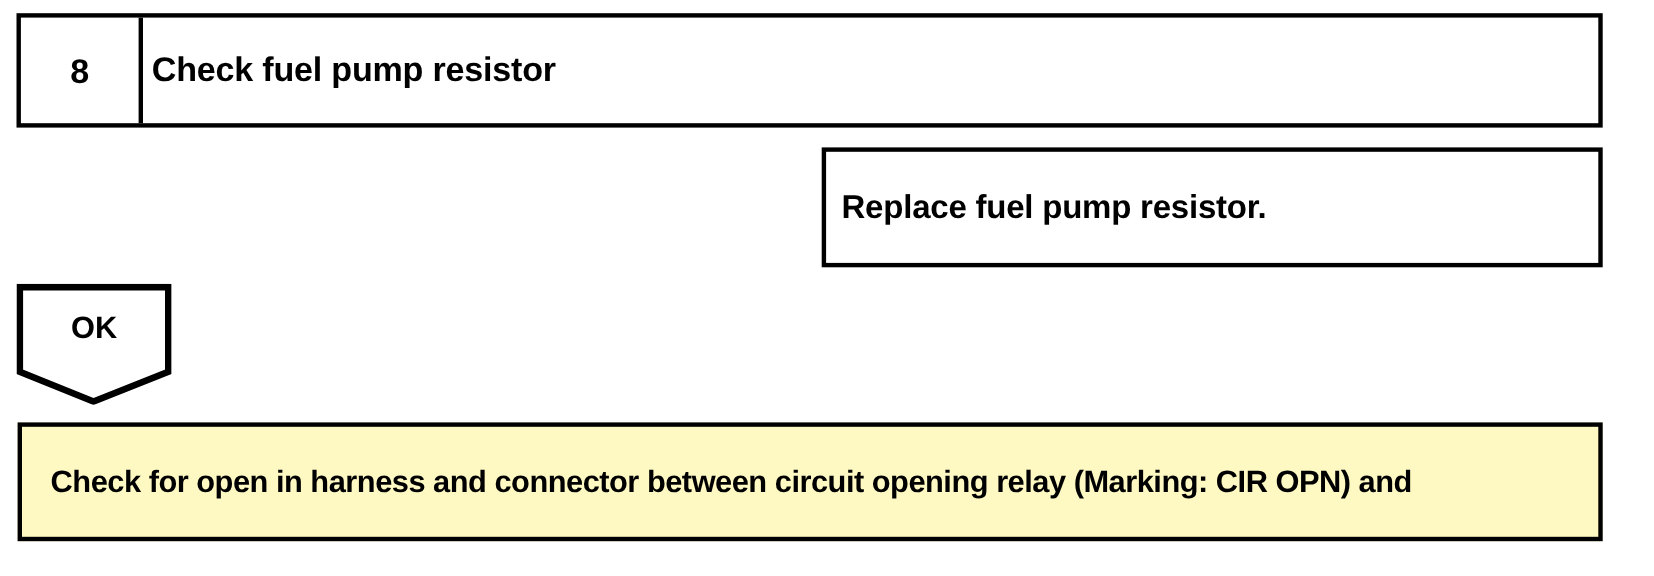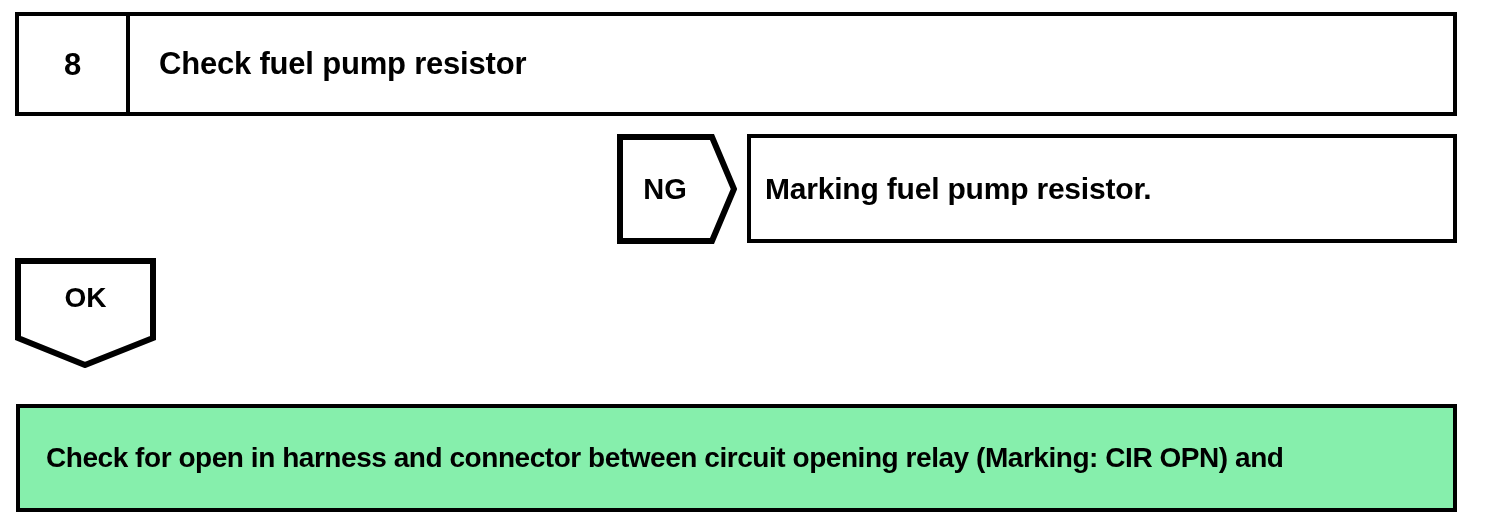--- a/index.html
+++ b/index.html
@@ -42,21 +42,21 @@
   .step-number {
     font-size: 31px;
     font-weight: bold;
     color: #000000;
     line-height: 1;
   }
   .step-title-cell {
     flex: 1 1 auto;
     display: flex;
     align-items: center;
-    padding-left: 29px;
+    padding-left: 8px;
     box-sizing: border-box;
   }
   .step-title {
     font-size: 31px;
     font-weight: bold;
     color: #000000;
     line-height: 1.1;
     letter-spacing: -0.2px;
   }
 
@@ -135,26 +135,26 @@
     font-size: 28px;
     font-weight: bold;
     color: #000000;
     pointer-events: none;
   }
 
   
   .result-box {
     position: absolute;
     left: 16px;
-    top: 404px;
+    top: 384px;
     width: 1441px;
     height: 108px;
     border: 4px solid #000000;
     box-sizing: border-box;
-    background: #86efac;
+    background: #fef9c3;
     display: flex;
     flex-direction: column;
     justify-content: center;
     padding-left: 26px;
   }
   .result-line {
     font-size: 28px;
     font-weight: bold;
     color: #000000;
     line-height: 1.17;
@@ -169,29 +169,23 @@
 
   <div class="step-row">
     <div class="step-number-cell">
       <span class="step-number">8</span>
     </div>
     <div class="step-title-cell">
       <span class="step-title">Check fuel pump resistor</span>
     </div>
   </div>
 
-  <div class="ng-arrow">
-    <svg viewBox="0 0 120 110" xmlns="http://www.w3.org/2000/svg">
-      <polygon points="3,3 95,3 117,55 95,107 3,107" fill="#ffffff" stroke="#000000" stroke-width="6" stroke-linejoin="miter"></polygon>
-    </svg>
-    <span class="ng-label">NG</span>
-  </div>
 
   <div class="replace-box">
-    <span class="replace-text">Marking fuel pump resistor.</span>
+    <span class="replace-text">Replace fuel pump resistor.</span>
   </div>
 
   <div class="ok-arrow">
     <svg viewBox="0 0 141 110" xmlns="http://www.w3.org/2000/svg">
       <polygon points="3,3 138,3 138,80 70,107 3,80" fill="#ffffff" stroke="#000000" stroke-width="6" stroke-linejoin="miter"></polygon>
     </svg>
     <span class="ok-label">OK</span>
   </div>
 
   <div class="result-box">

